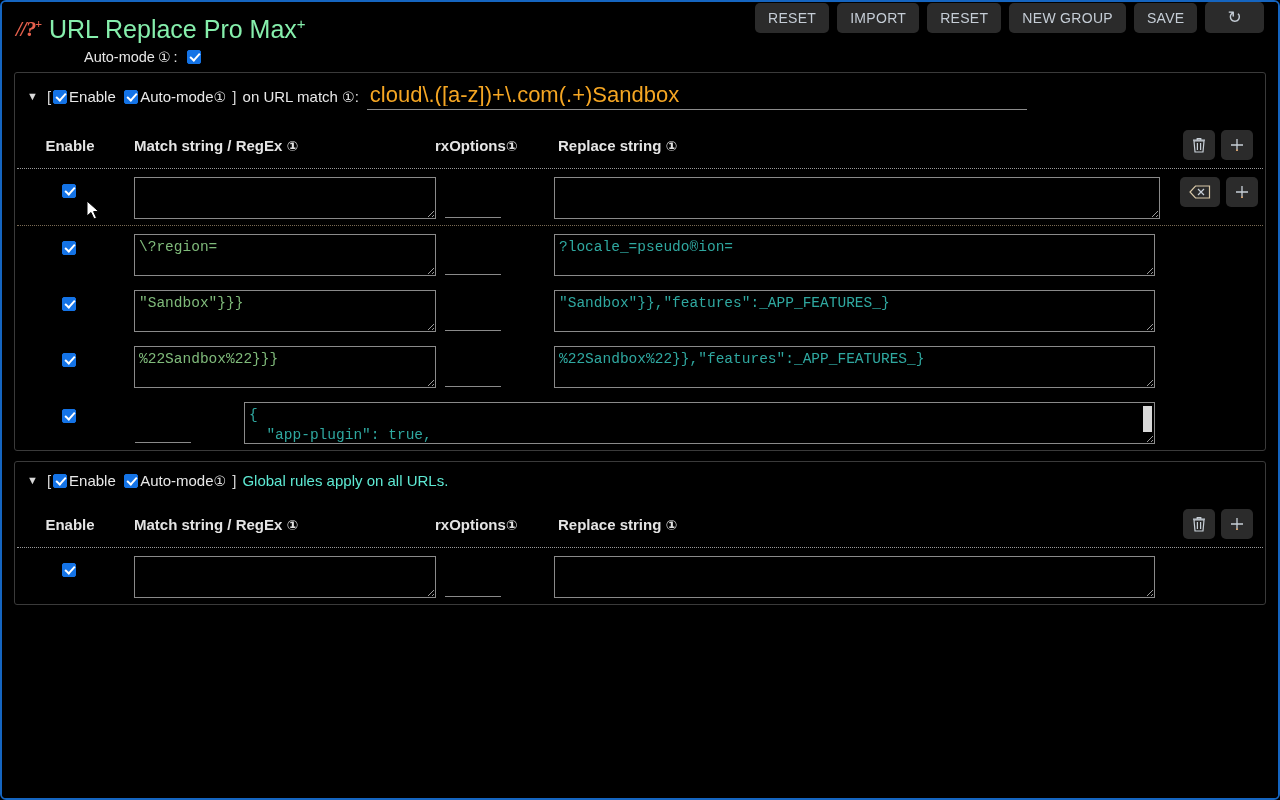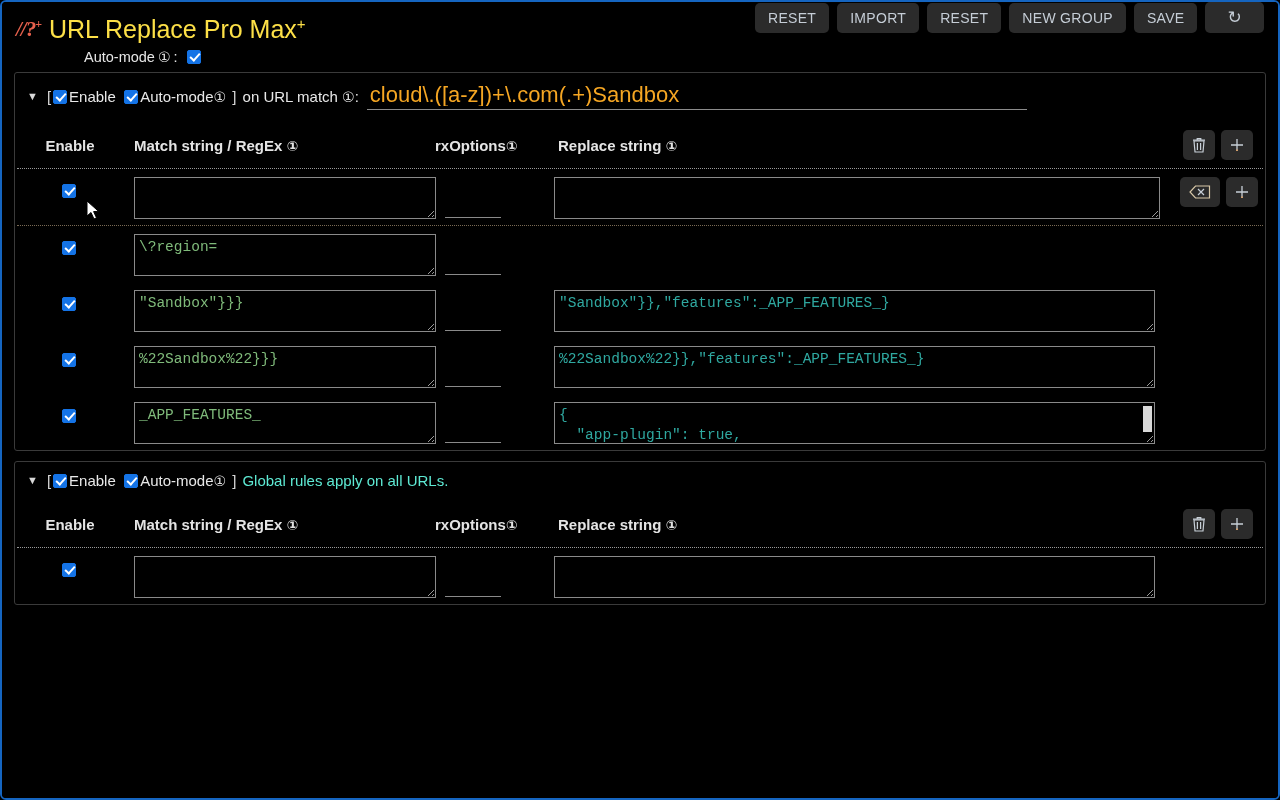--- a/index.html
+++ b/index.html
@@ -32,21 +32,21 @@
     font-weight: bold;
     font-size: 21px;
     line-height: 1;
     margin-top: 8px;
     margin-right: 8px;
     letter-spacing: -1px;
     white-space: nowrap;
   }
   .logo .plus { font-size: 12px; vertical-align: super; font-style: normal; }
   .app-title {
-    color: #fde047;
+    color: #86efac;
     font-size: 25px;
     line-height: 1;
     margin-top: 6px;
     white-space: nowrap;
     font-weight: normal;
   }
   .app-title .sup { font-size: 15px; vertical-align: super; }
   .automode-row {
     margin-left: 68px;
     margin-top: 7px;
@@ -312,20 +312,23 @@
                   <path d="M8 12.5v1.5" stroke="#e0a060" stroke-width="1.6"></path>
                 </svg></button></div>
           </div>
           <div class="sep"></div>
           <div class="row">
             <div class="c-enable"><input type="checkbox" checked="" style=""></div>
             <div class="c-match">
               <textarea class="cell" style="">\?region=</textarea>
             </div>
             <div class="c-rx"><input class="rx" value="" style=""></div>
+            <div class="c-rep rel">
+              <textarea class="cell replace" style="">?locale_=pseudo®ion=</textarea>
+            </div>
             <div class="c-act"></div>
           </div>
           <div class="row">
             <div class="c-enable"><input type="checkbox" checked="" style=""></div>
             <div class="c-match">
               <textarea class="cell" style="">"Sandbox"}}}</textarea>
             </div>
             <div class="c-rx"><input class="rx" value="" style=""></div>
             <div class="c-rep rel">
               <textarea class="cell replace" style="">"Sandbox"}},"features":_APP_FEATURES_}</textarea>
@@ -338,23 +341,20 @@
               <textarea class="cell" style="">%22Sandbox%22}}}</textarea>
             </div>
             <div class="c-rx"><input class="rx" value="" style=""></div>
             <div class="c-rep rel">
               <textarea class="cell replace" style="">%22Sandbox%22}},"features":_APP_FEATURES_}</textarea>
             </div>
             <div class="c-act"></div>
           </div>
           <div class="row">
             <div class="c-enable"><input type="checkbox" checked="" style=""></div>
-            <div class="c-match">
-              <textarea class="cell" style="">_APP_FEATURES_</textarea>
-            </div>
             <div class="c-rx"><input class="rx" value="" style=""></div>
             <div class="c-rep rel">
               <textarea class="cell replace" style="">{
   "app-plugin": true,</textarea>
               <div class="scrollthumb"></div>
             </div>
             <div class="c-act"></div>
           </div>
         </div>
       </div>

